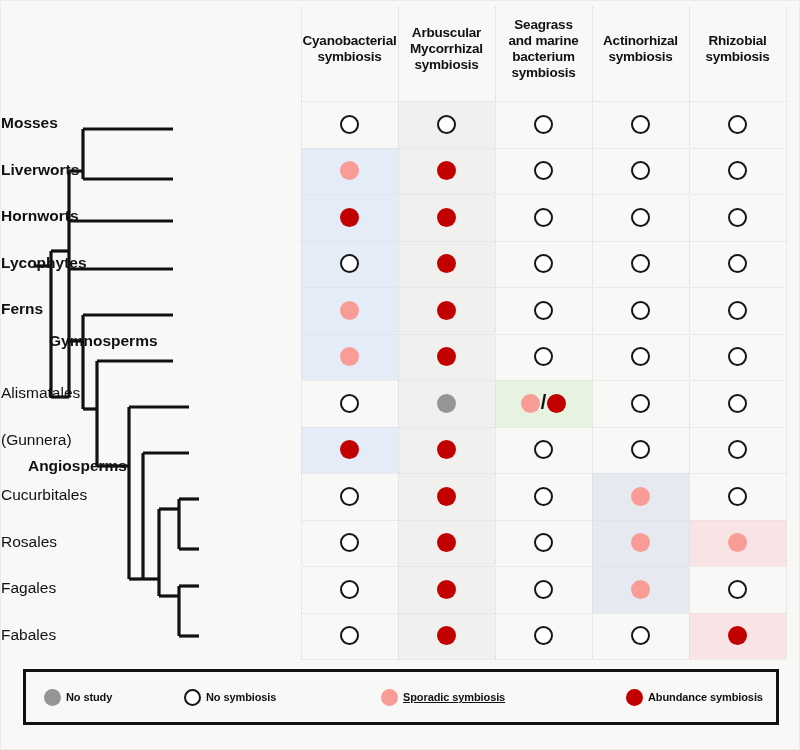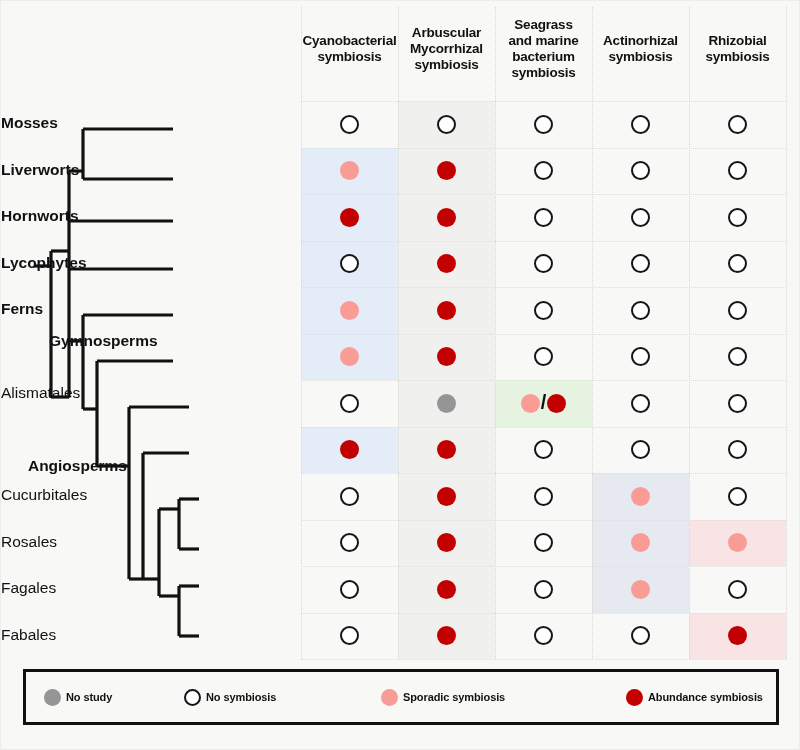--- a/index.html
+++ b/index.html
@@ -237,20 +237,21 @@
       <div class="taxon bold" style="left: 0px; width: 288px; top: 299.25px;">
         <span class="sub">Ferns</span>
       </div>
       <div class="taxon bold" style="left: 0px; width: 288px; top: 331px; padding-left: 48px;">
         <span class="sub">Gymnosperms</span>
       </div>
       <div class="taxon" style="left: 0px; width: 288px; top: 383.25px;">
         <span class="sub">Alismatales</span>
       </div>
       <div class="taxon" style="left: 0px; width: 288px; top: 429.75px;">
+        <span class="sub">(Gunnera)</span>
       </div>
       <div class="taxon" style="left: 0px; width: 288px; top: 485.25px;">
         <span class="sub">Cucurbitales</span>
       </div>
       <div class="taxon" style="left: 0px; width: 288px; top: 531.75px;">
         <span class="sub">Rosales</span>
       </div>
       <div class="taxon" style="left: 0px; width: 288px; top: 578.25px;">
         <span class="sub">Fagales</span>
       </div>
@@ -448,21 +449,21 @@
 
   <div id="legend">
       <div class="leg-item" style="position: absolute; left: 18px;">
         <div class="dot nostudy"></div>
         <span class="leg-label">No study</span>
       </div>
       <div class="leg-item" style="position: absolute; left: 158px;">
         <div class="dot none"></div>
         <span class="leg-label">No symbiosis</span>
       </div>
-      <div class="leg-item" style="position: absolute; left: 355px;">
+      <div class="leg-item" style="position: absolute; left: 355px; text-decoration: underline;">
         <div class="dot sporadic"></div>
         <span class="leg-label">Sporadic symbiosis</span>
       </div>
       <div class="leg-item" style="position: absolute; left: 600px;">
         <div class="dot abundance"></div>
         <span class="leg-label">Abundance symbiosis</span>
       </div>
     </div>
 
 </div>

